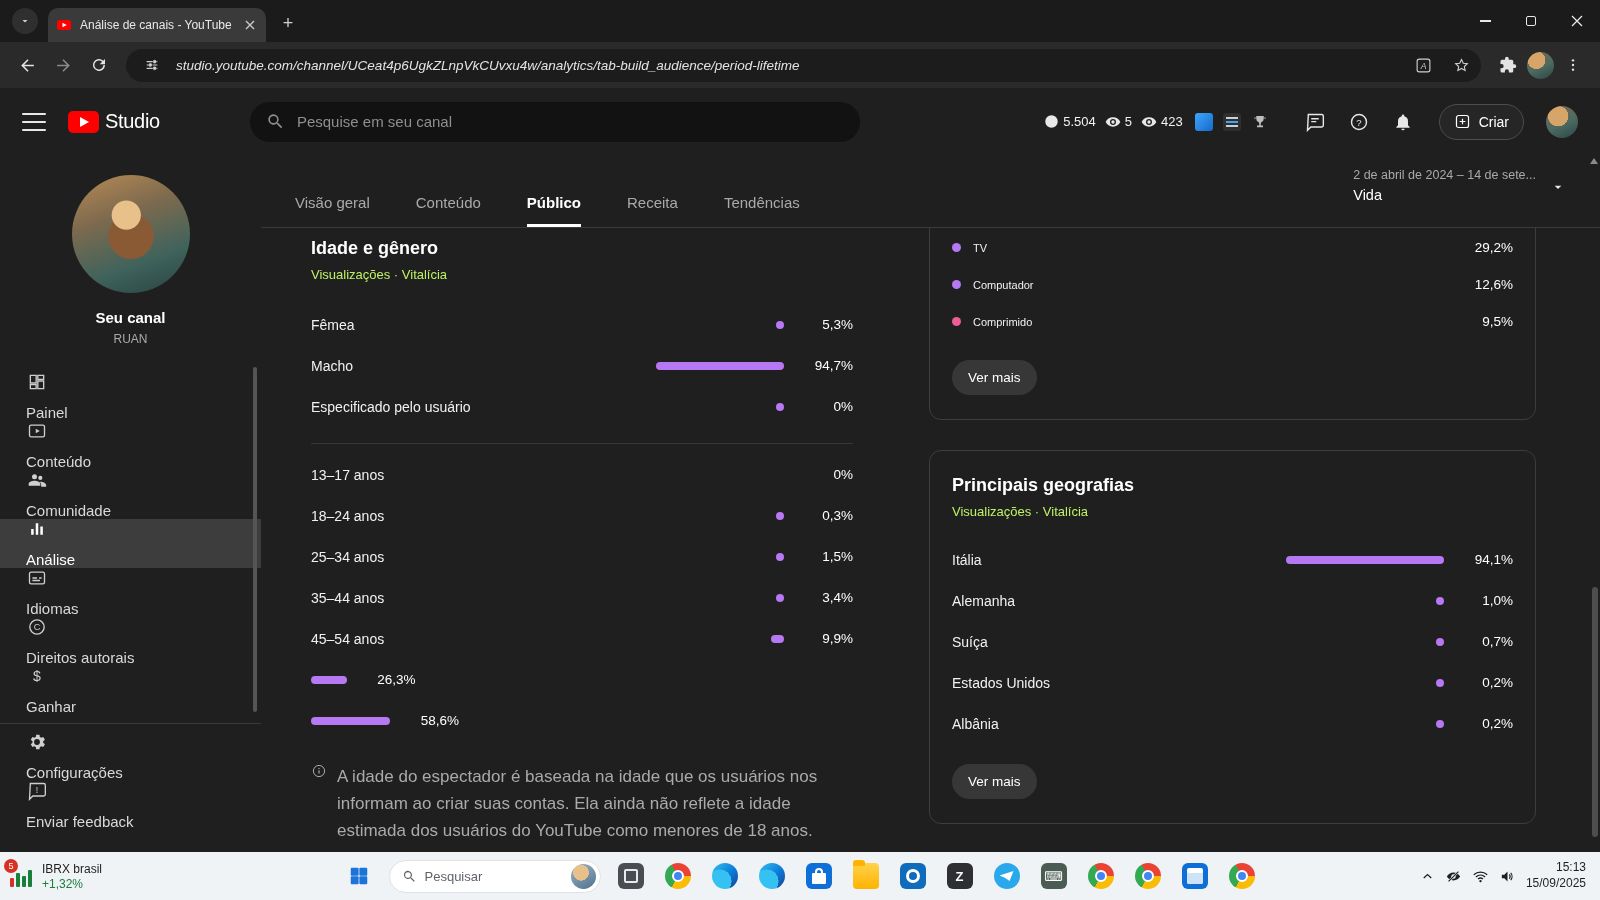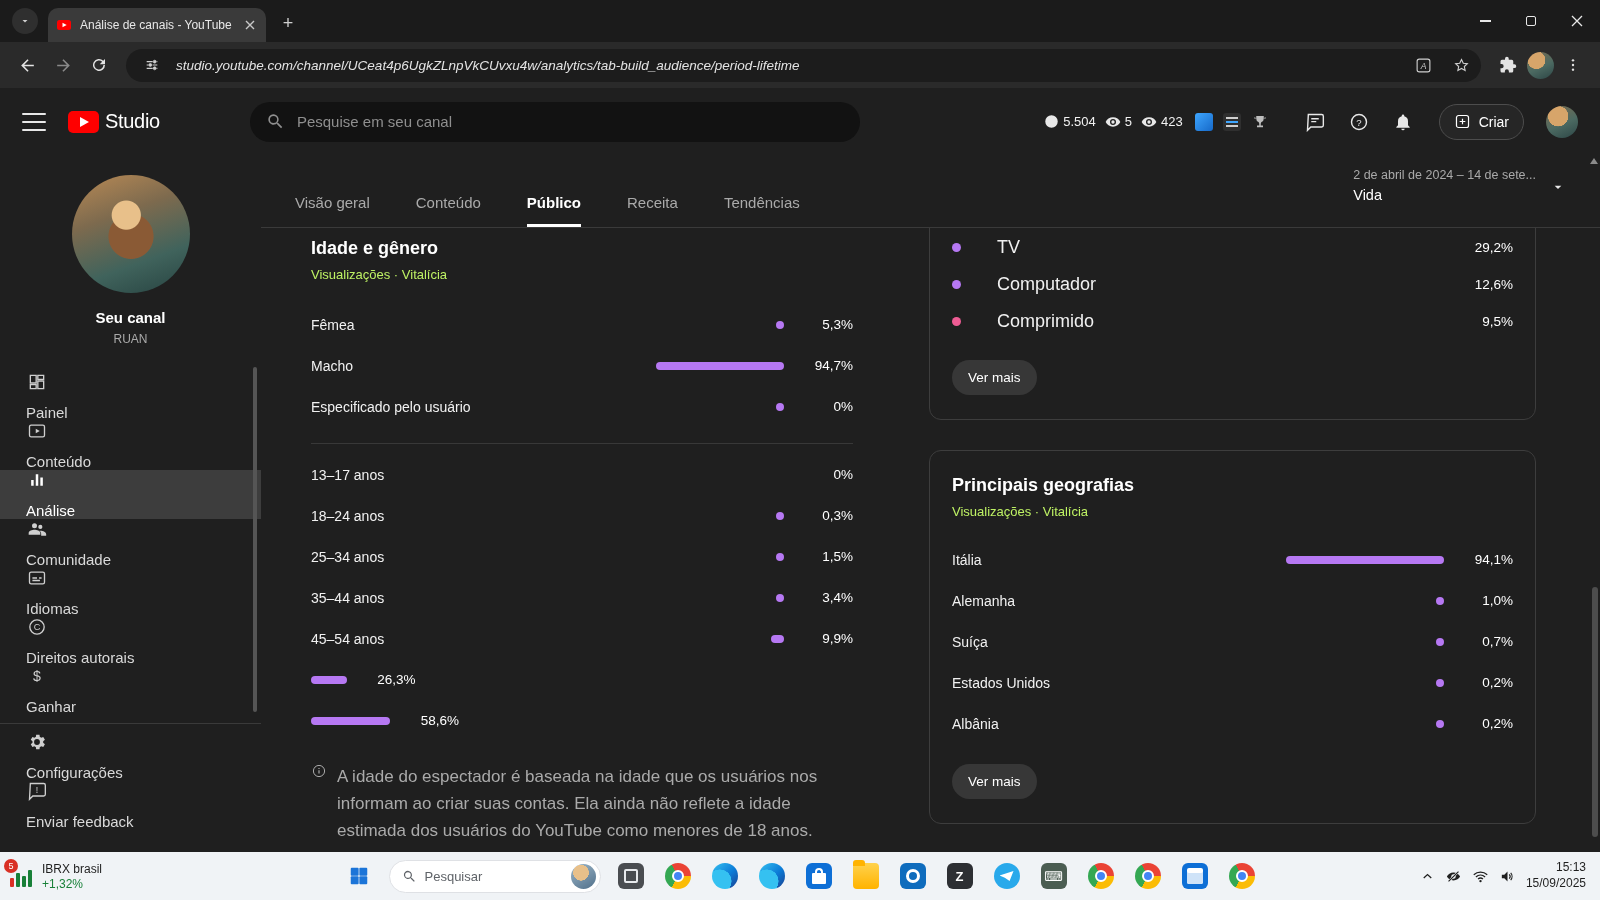--- a/index.html
+++ b/index.html
@@ -117,21 +117,21 @@
   .gender-rows { margin-top:22px; }
 
   .note { display:flex; gap:10px; margin-top:22px; color:#aaa; }
   .note-text { width:508px; font-size:17px; line-height:1.6; }
   .note-link { color:#3ea6ff; cursor:pointer; }
 
   .right-col { margin-left:46px; flex:none; width:607px; }
   .card-devices { margin-top:-70px; padding:70px 22px 24px; }
   .bullet-row { display:flex; align-items:center; height:37px; }
   .bullet { width:9px; height:9px; border-radius:50%; background:#b678f3; margin-right:12px; flex:none; }
-  .bullet-label { flex:1; font-size:18px; color:#f1f1f1;margin-left:24px; }
+  .bullet-label { flex:1; font-size:11px; color:#f1f1f1; }
   .see-more { display:inline-block; margin-top:20px; background:#373737; border:none; color:#fff;
     font-size:13.5px; padding:10px 16px; border-radius:18px; cursor:pointer; font-family:inherit; }
   .card-geo { margin-top:30px; padding:24px 22px 24px; }
   .geo-rows { margin-top:20px; }
 
   .page-scroll-arrow { position:absolute; right:2px; top:3px; width:0; height:0;
     border-left:4px solid transparent; border-right:4px solid transparent; border-bottom:6px solid #8a8a8a; }
   .page-scroll-thumb { position:absolute; right:2px; top:432px; width:6px; height:250px; background:#4d4d4d;
     border-radius:3px; cursor:pointer; }
 
@@ -369,35 +369,35 @@
         </div>
         <div class="nav-item">
           <span class="nico">
             <svg width="20" height="20" viewBox="0 0 24 24">
                 <rect x="3" y="5" width="18" height="14" rx="2" fill="none" stroke="currentColor" stroke-width="1.6"></rect>
                 <path d="M10.5 9.2v5.6l4.8-2.8z" fill="currentColor"></path>
               </svg>
           </span>
           <span>Conteúdo</span>
         </div>
+        <div class="nav-item">
+          <span class="nico">
+            <svg width="20" height="20" viewBox="0 0 24 24">
+                <path d="M9 11a3 3 0 1 0 0-6 3 3 0 0 0 0 6zm7 1a2.5 2.5 0 1 0 0-5 2.5 2.5 0 0 0 0 5zM9 13c-2.7 0-7 1.3-7 4v2h14v-2c0-2.7-4.3-4-7-4zm7 1c-.4 0-.8 0-1.2.1 1.3.9 2.2 2.2 2.2 3.9v2h6v-2c0-2.2-3.5-4-7-4z" fill="currentColor"></path>
+              </svg>
+          </span>
+          <span>Comunidade</span>
+        </div>
         <div class="nav-item active">
           <span class="nico">
             <svg width="20" height="20" viewBox="0 0 24 24">
                 <path d="M5 12h3v7H5zM10.5 5h3v14h-3zM16 9h3v10h-3z" fill="currentColor"></path>
               </svg>
           </span>
           <span>Análise</span>
-        </div>
-        <div class="nav-item">
-          <span class="nico">
-            <svg width="20" height="20" viewBox="0 0 24 24">
-                <path d="M9 11a3 3 0 1 0 0-6 3 3 0 0 0 0 6zm7 1a2.5 2.5 0 1 0 0-5 2.5 2.5 0 0 0 0 5zM9 13c-2.7 0-7 1.3-7 4v2h14v-2c0-2.7-4.3-4-7-4zm7 1c-.4 0-.8 0-1.2.1 1.3.9 2.2 2.2 2.2 3.9v2h6v-2c0-2.2-3.5-4-7-4z" fill="currentColor"></path>
-              </svg>
-          </span>
-          <span>Comunidade</span>
         </div>
         <div class="nav-item">
           <span class="nico">
             <svg width="20" height="20" viewBox="0 0 24 24">
                 <rect x="3" y="5" width="18" height="14" rx="2" fill="none" stroke="currentColor" stroke-width="1.6"></rect>
                 <path d="M6.5 12h5.5M6.5 15h9M14.5 12h3" stroke="currentColor" stroke-width="1.6"></path>
               </svg>
           </span>
           <span>Idiomas</span>
         </div>

